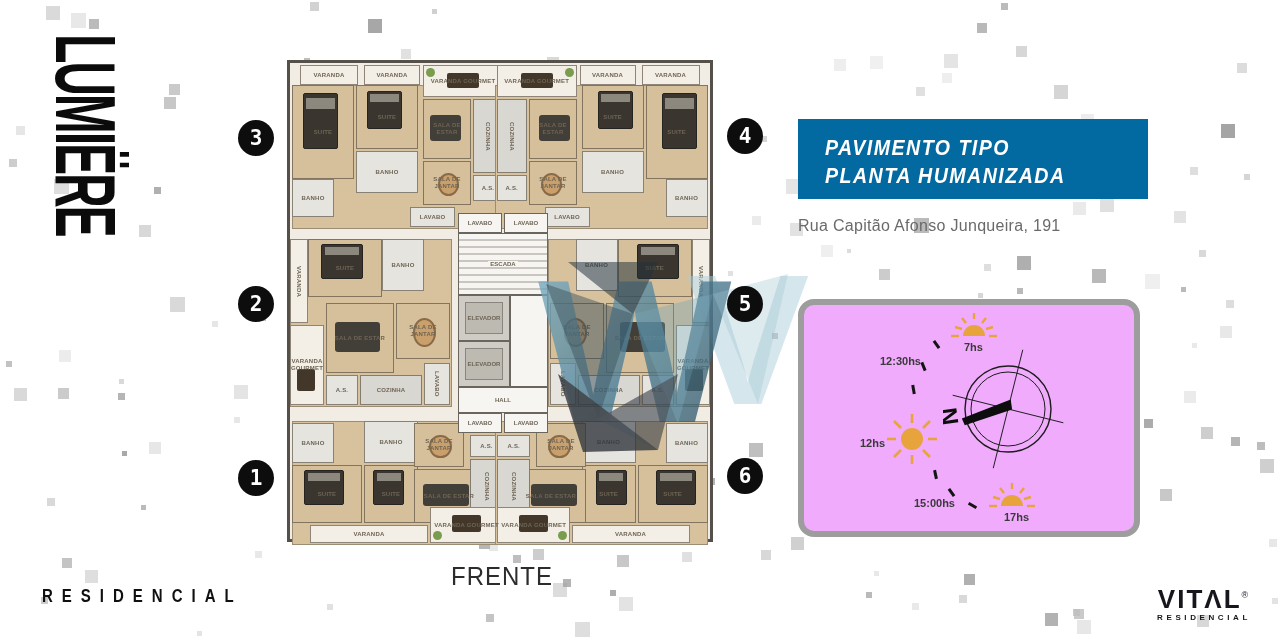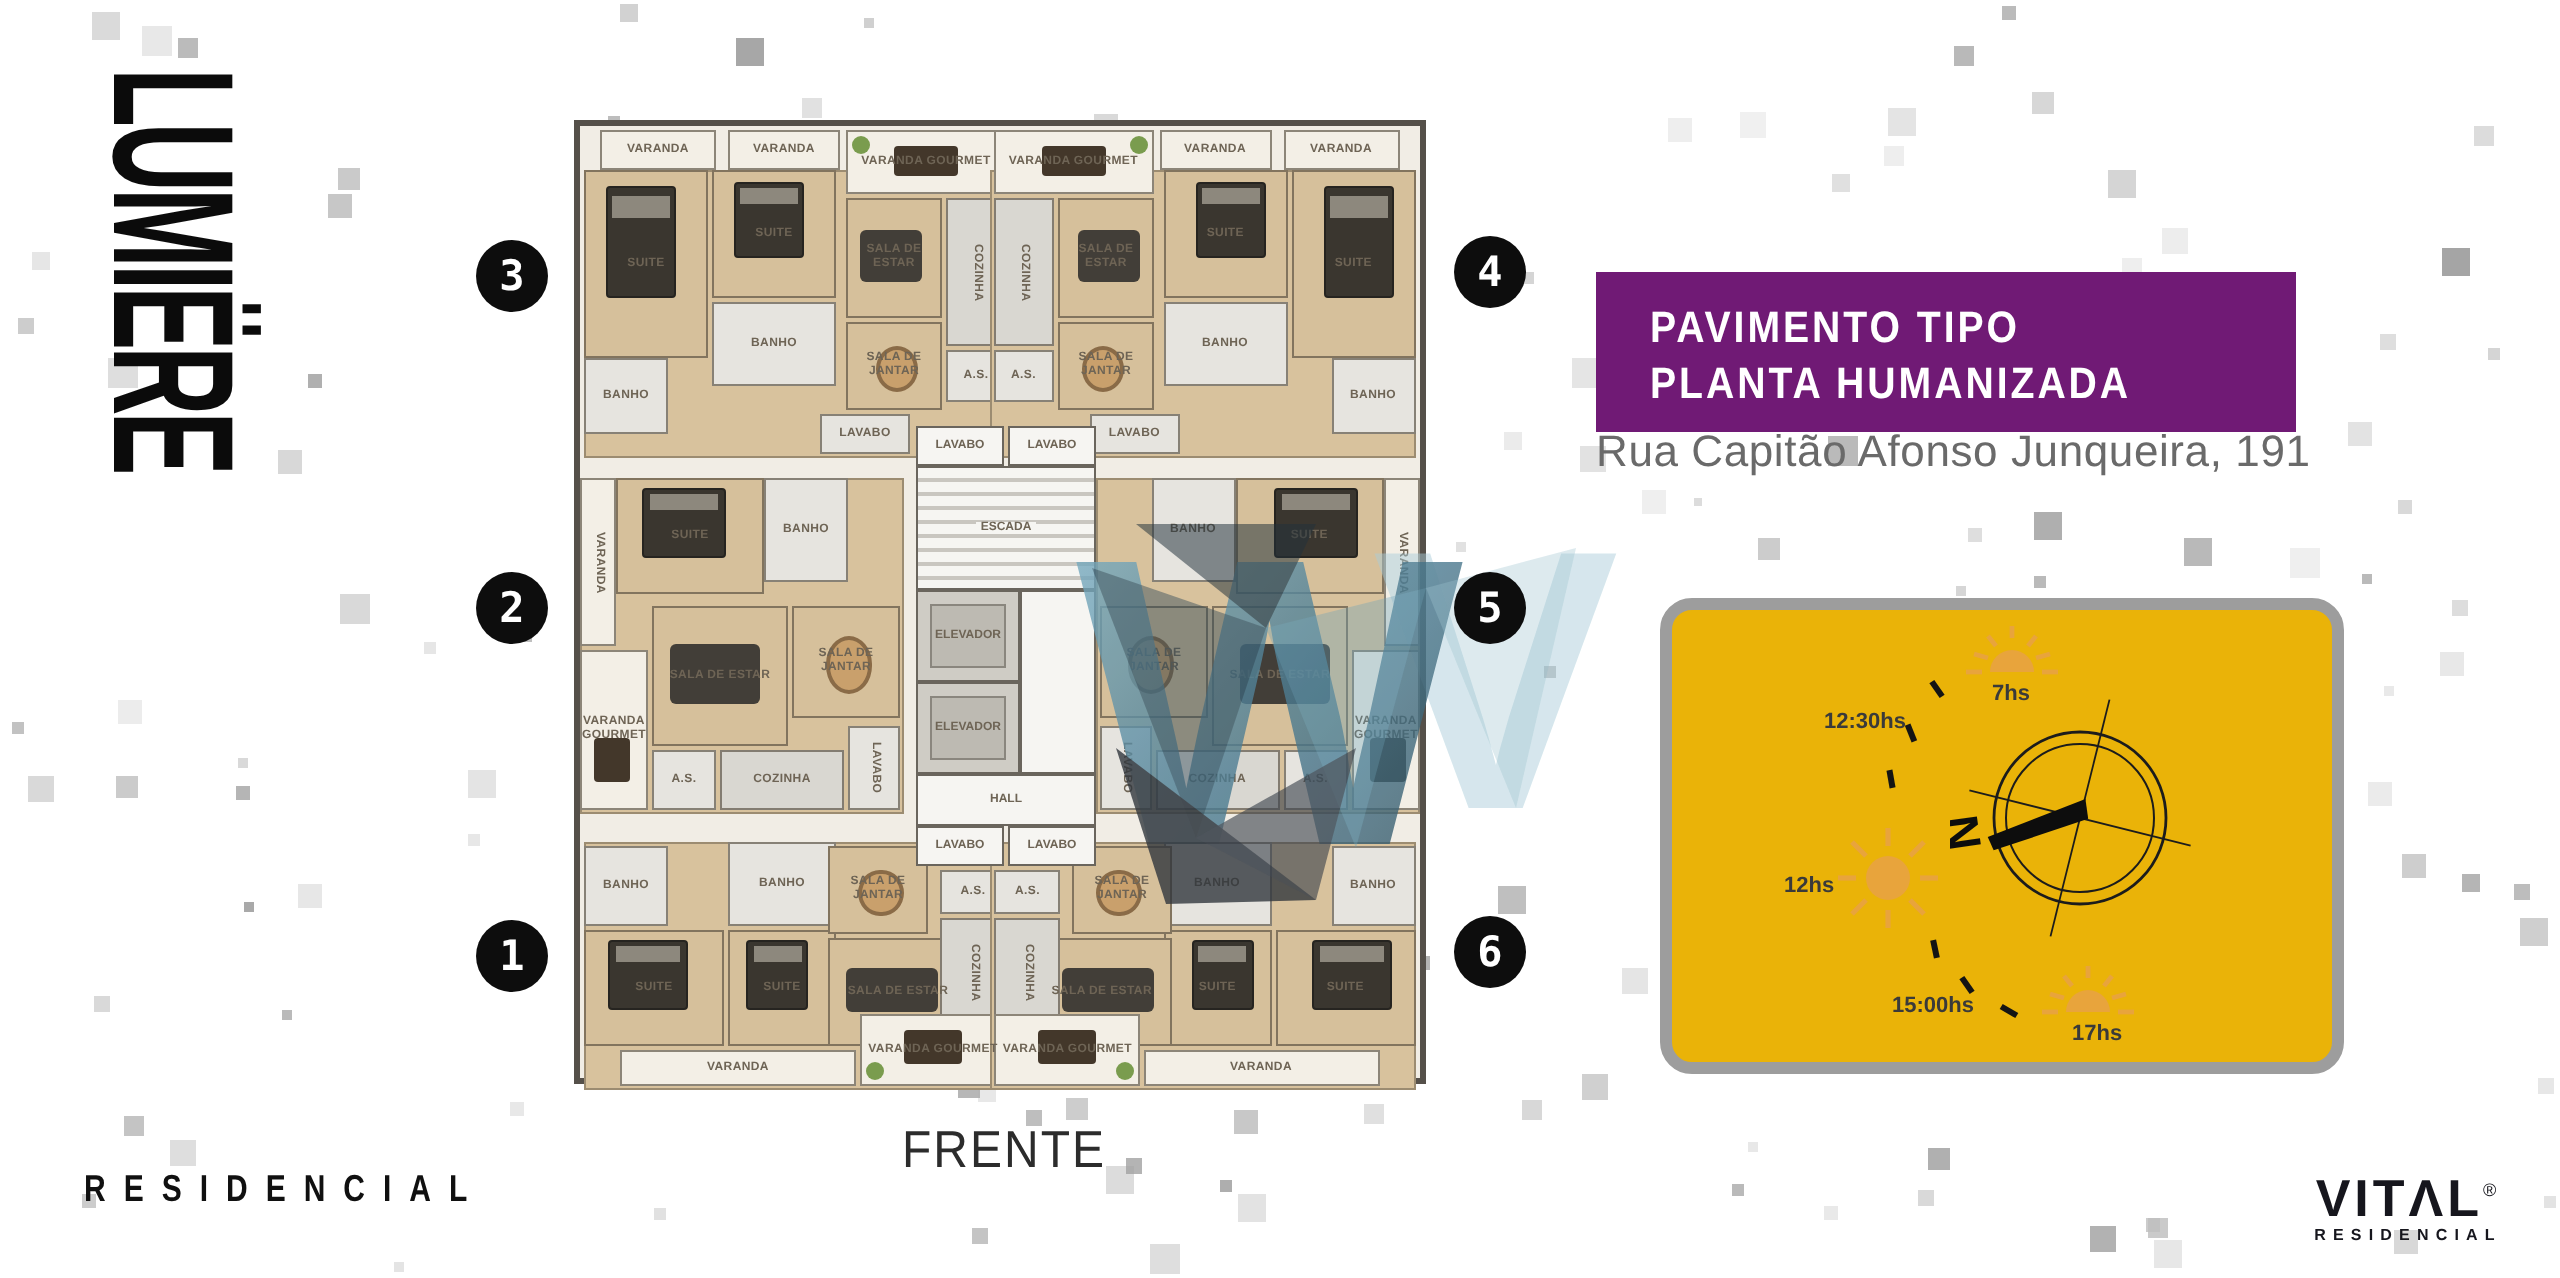--- a/index.html
+++ b/index.html
@@ -9,30 +9,30 @@
   
   #scatter{position:absolute;inset:0;z-index:0;}
   .sq{position:absolute;}
   
   #brand-vertical{position:absolute;left:36px;top:34px;z-index:4;writing-mode:vertical-rl;
     font-weight:bold;font-size:86px;letter-spacing:-0.045em;color:#0b0b0b;
     transform:scale(1,.56);transform-origin:top left;white-space:nowrap;}
   #residencial{position:absolute;left:42px;top:584px;z-index:4;font-size:15px;font-weight:bold;
     letter-spacing:9px;color:#101010;transform:scale(1,1.25);transform-origin:left top;}
   
-  #title-box{position:absolute;left:798px;top:136px;width:350px;height:80px;background:#701a75;
-    z-index:2;color:#fff;padding:13px 0 0 27px;box-sizing:border-box;}
+  #title-box{position:absolute;left:798px;top:119px;width:350px;height:80px;background:#0369a1;
+    z-index:2;color:#fff;padding:13px 0 0 27px;box-sizing:border-box;font-style:italic;}
   #title-box div{font-size:20px;font-weight:bold;letter-spacing:1.5px;line-height:28px;
     transform:scale(.98,1.1);transform-origin:left top;}
   #address{position:absolute;left:798px;top:211px;z-index:2;color:#6a6a6a;}
   #address .lab{font-size:21px;letter-spacing:.5px;line-height:28px;}
-  #address .val{font-size:22px;letter-spacing:.3px;line-height:29px;}
+  #address .val{font-size:16px;letter-spacing:.3px;line-height:29px;}
   
-  #sun-panel{position:absolute;left:798px;top:299px;width:342px;height:238px;background:#eab308;
-    border:6px solid #9d9d9d;border-radius:16px;z-index:2;box-sizing:border-box;margin-left:32px;}
+  #sun-panel{position:absolute;left:798px;top:299px;width:342px;height:238px;background:#f0abfc;
+    border:6px solid #9d9d9d;border-radius:16px;z-index:2;box-sizing:border-box;}
   #sun-panel .slab{position:absolute;font-size:11px;font-weight:bold;color:#3a3a3a;}
   .dash{position:absolute;width:9px;height:3px;background:#141414;}
   
   #plan{position:absolute;left:287px;top:60px;width:426px;height:482px;background:#f1ede5;
     border:3px solid #55504a;z-index:2;box-sizing:border-box;}
   #plan-left,#plan-core{position:absolute;inset:0;}
   .half{position:absolute;left:0;top:0;width:213px;height:482px;}
   .mirror{left:auto;right:0;transform:scaleX(-1);}
   .mirror .rl{transform:scaleX(-1);}
   .floor{position:absolute;background:#d8c29d;border:1px solid rgba(95,85,70,.5);}

